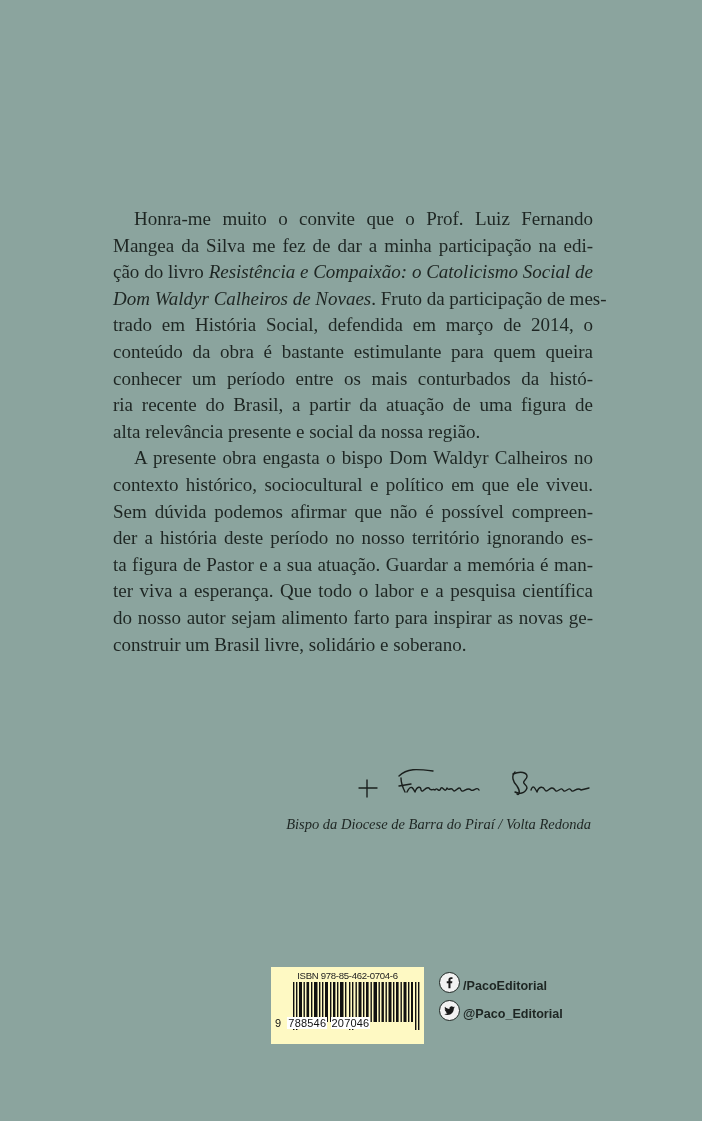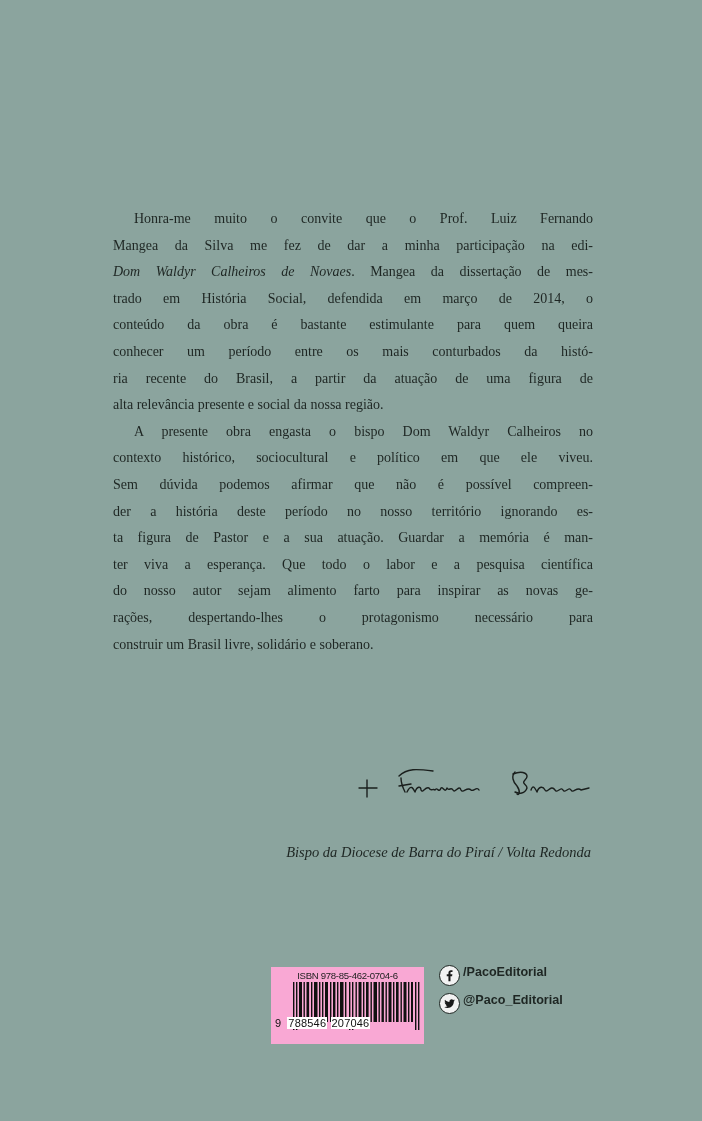--- a/index.html
+++ b/index.html
@@ -13,21 +13,21 @@
       position: relative;
       overflow: hidden;
       font-family: "Liberation Serif", "DejaVu Serif", serif;
       color: #1e2623;
     }
     .body-text {
       position: absolute;
       left: 113px;
       top: 206px;
       width: 480px;
-      font-size: 14px;
+      font-size: 19px;
       line-height: 26.6px;
       text-align: justify;
       -webkit-hyphens: manual;
       hyphens: manual;
     }
     .body-text .line {
       display: block;
       text-align: justify;
       text-align-last: justify;
       white-space: nowrap;
@@ -53,29 +53,28 @@
       height: 40px;
     }
     .bishop-caption {
       position: absolute;
       right: 111px;
       top: 816px;
       font-style: italic;
       font-size: 14.5px;
       color: #1e2623;
       white-space: nowrap;
-      margin-top: 28px;
     }
     .barcode-box {
       position: absolute;
       left: 271px;
       top: 967px;
       width: 153px;
       height: 77px;
-      background: #f9a8d4;
+      background: #fef9c3;
     }
     .isbn-label {
       position: absolute;
       left: 0;
       top: 3px;
       width: 153px;
       text-align: center;
       font-family: "Liberation Sans", "DejaVu Sans", sans-serif;
       font-size: 9.6px;
       letter-spacing: -0.3px;
@@ -105,21 +104,21 @@
       background: #fff;
       padding: 0 1px;
     }
     .social {
       position: absolute;
       left: 439px;
       top: 965px;
     }
     .social-row {
       display: flex;
-      align-items: flex-start;
+      align-items: flex-end;
       height: 28px;
     }
     .social-icon {
       width: 21px;
       height: 21px;
       border-radius: 50%;
       border: 1.5px solid #1e2623;
       background: #f2f2f2;
       display: flex;
       align-items: center;
@@ -140,37 +139,37 @@
     }
   </style>
 </head>
 <body>
 
 <div class="body-text">
 
   <div>
     <span class="line indent">Honra-me muito o convite que o Prof. Luiz Fernando</span>
     <span class="line">Mangea da Silva me fez de dar a minha participação na edi-</span>
-    <span class="line"><em>Dom Waldyr Calheiros de Novaes</em><span>. Mangea da dissertação de mes-</span></span>
+    <span class="line"><span>ção do livro </span><em>Resistência e Compaixão: o Catolicismo Social de</em></span>
+    <span class="line"><em>Dom Waldyr Calheiros de Novaes</em><span>. Fruto da participação de mes-</span></span>
     <span class="line">trado em História Social, defendida em março de 2014, o</span>
     <span class="line">conteúdo da obra é bastante estimulante para quem queira</span>
     <span class="line">conhecer um período entre os mais conturbados da histó-</span>
     <span class="line">ria recente do Brasil, a partir da atuação de uma figura de</span>
     <span class="line last">alta relevância presente e social da nossa região.</span>
   </div>
 
   <div>
     <span class="line indent">A presente obra engasta o bispo Dom Waldyr Calheiros no</span>
     <span class="line">contexto histórico, sociocultural e político em que ele viveu.</span>
     <span class="line">Sem dúvida podemos afirmar que não é possível compreen-</span>
     <span class="line">der a história deste período no nosso território ignorando es-</span>
     <span class="line">ta figura de Pastor e a sua atuação. Guardar a memória é man-</span>
     <span class="line">ter viva a esperança. Que todo o labor e a pesquisa científica</span>
     <span class="line">do nosso autor sejam alimento farto para inspirar as novas ge-</span>
-    <span class="line">rações, despertando-lhes o protagonismo necessário para</span>
     <span class="line last">construir um Brasil livre, solidário e soberano.</span>
   </div>
 </div>
 
 <div class="signature" title="+ Francisco Biasin">
   <svg viewBox="0 0 240 40">
     <g fill="none" stroke="#1a1f1d" stroke-width="1.4" stroke-linecap="round" stroke-linejoin="round">
 
       <path d="M4 22 L22 22"></path>
       <path d="M12 14 L12 31"></path>

